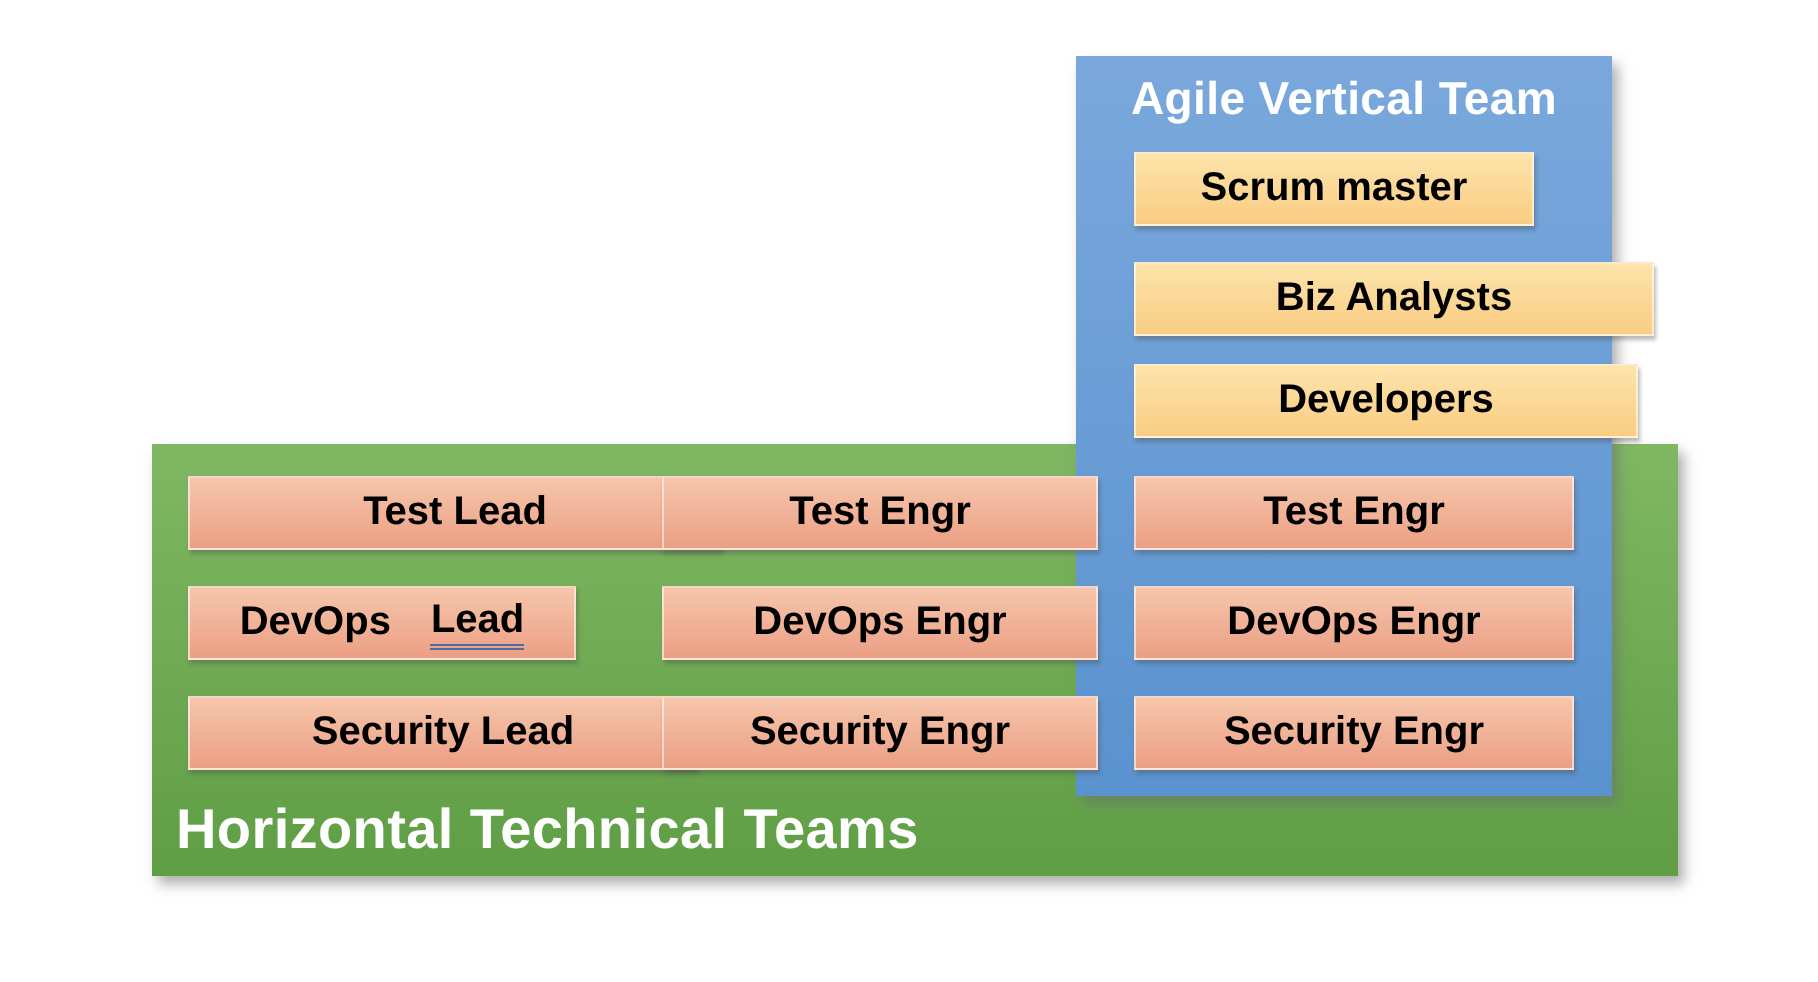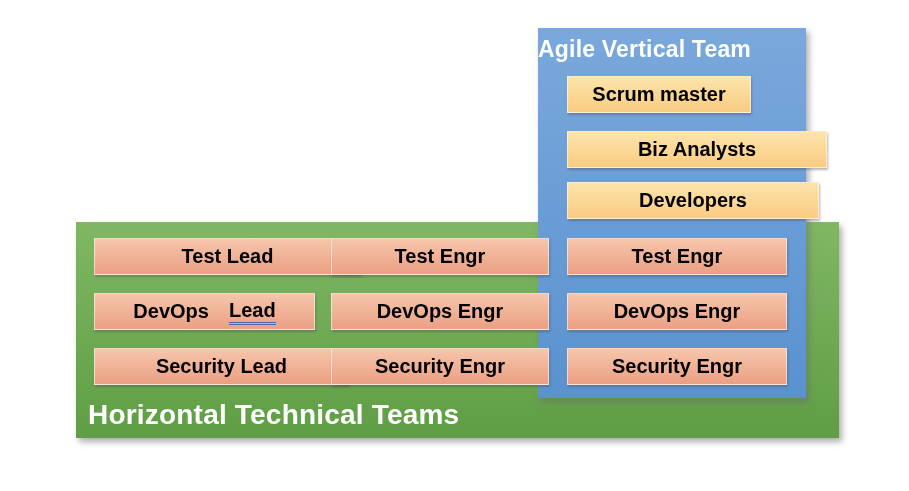--- a/index.html
+++ b/index.html
@@ -29,21 +29,21 @@
     background: linear-gradient(180deg, #7aa8dc 0%, #5a92cf 100%);
     z-index: 2;
   }
   .panel-title {
     color: #ffffff;
     font-weight: 600;
     white-space: nowrap;
   }
   .blue-title {
     padding-top: 8px;
-    text-align: left;
+    text-align: center;
     font-size: 23px;
     letter-spacing: 0.2px;
   }
   .green-title {
     position: absolute;
     left: 12px;
     top: 177px;
     font-size: 28px;
     letter-spacing: 0.2px;
   }
@@ -79,29 +79,29 @@
 <div class="canvas">
 
   <div class="panel green">
     <div class="panel-title green-title">Horizontal Technical Teams</div>
   </div>
 
   <div class="panel blue">
     <div class="panel-title blue-title">Agile Vertical Team</div>
   </div>
 
-  <div class="box gold" style="left:567px; top:76px; width:184px;">Scrum master</div>
+  <div class="box gold" style="left:567px; top:76px; width:200px;">Scrum master</div>
   <div class="box gold" style="left:567px; top:131px; width:260px;">Biz Analysts</div>
   <div class="box gold" style="left:567px; top:182px; width:252px;">Developers</div>
 
   <div class="box salmon" style="left:94px; top:238px; width:267px;">Test Lead</div>
   <div class="box salmon" style="left:331px; top:238px; width:218px;">Test Engr</div>
   <div class="box salmon" style="left:567px; top:238px; width:220px;">Test Engr</div>
 
-  <div class="box salmon" style="left:94px; top:293px; width:221px;">
+  <div class="box salmon" style="left:94px; top:293px; width:194px;">
     <span>DevOps</span>
       <span class="dbl-underline">Lead</span>
   </div>
   <div class="box salmon" style="left:331px; top:293px; width:218px;">DevOps Engr</div>
   <div class="box salmon" style="left:567px; top:293px; width:220px;">DevOps Engr</div>
 
   <div class="box salmon" style="left:94px; top:348px; width:255px;">Security Lead</div>
   <div class="box salmon" style="left:331px; top:348px; width:218px;">Security Engr</div>
   <div class="box salmon" style="left:567px; top:348px; width:220px;">Security Engr</div>
 

